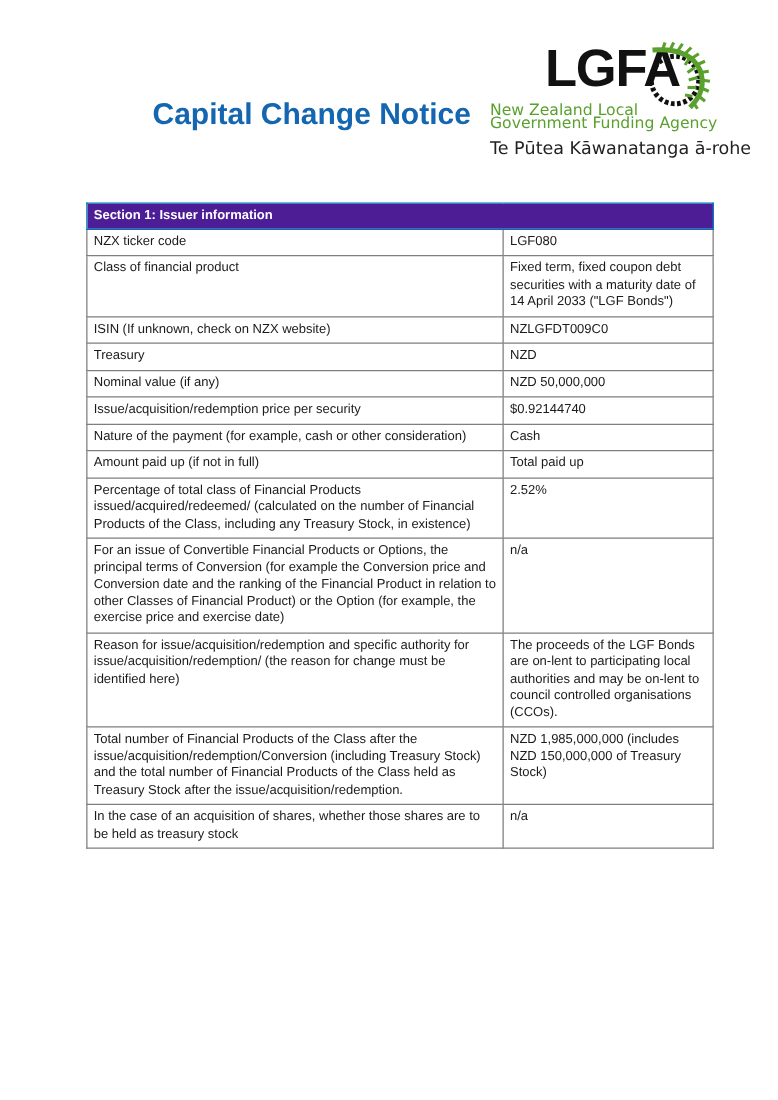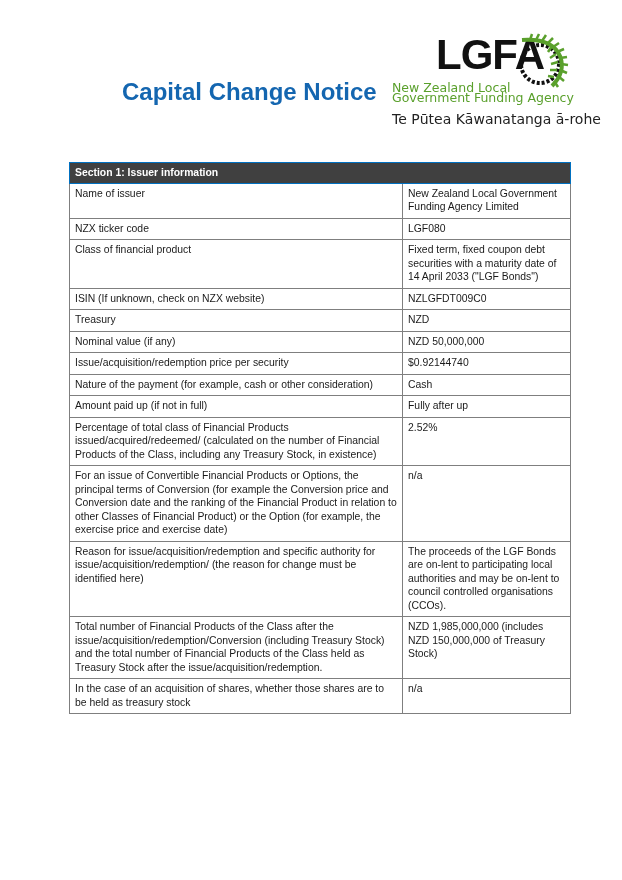--- a/index.html
+++ b/index.html
@@ -15,21 +15,21 @@
                        font-family: "DejaVu Sans", sans-serif; }
   .logo-l1 { top: 47px; text-align: center; }
   .logo-l2 { top: 57px; }
   .logo-l3 { position: absolute; left: 0; top: 77px; font-size: 14px; color: #222; white-space: nowrap;
              font-family: "DejaVu Sans", sans-serif; }
 
   table.notice { position: absolute; left: 69px; top: 162px; width: 502px; border-collapse: collapse;
                  font-size: 10.4px; line-height: 13.5px; }
   table.notice td { border: 1px solid #7f7f7f; padding: 3px 5px 4px 5px; vertical-align: top; }
   table.notice td.label { width: 322px; }
-  table.notice tr.section td { background: #404040; color: #ffffff; font-weight: bold; padding: 3px 5px 3px 5px; border-color: #0070c0; }
+  table.notice tr.section td { background: #4c1d95; color: #ffffff; font-weight: bold; padding: 3px 5px 3px 5px; border-color: #0070c0; }
 </style>
 </head>
 <body>
 
 <div class="title">Capital Change Notice</div>
 
 <div class="logo">
   <div class="logo-word">LGFA</div>
   <svg class="logo-fern" viewBox="0 0 60 60">
     <circle cx="28" cy="32" r="19" fill="none" stroke="#111" stroke-width="4" stroke-dasharray="3 2"></circle>
@@ -57,24 +57,20 @@
   <div class="logo-l2">Government Funding Agency</div>
   <div class="logo-l3">Te Pūtea Kāwanatanga ā-rohe</div>
 </div>
 
 <table class="notice">
   <tbody id="tbody">
       <tr class="section">
         <td colspan="2">Section 1: Issuer information</td>
       </tr>
       <tr>
-        <td class="label">Name of issuer</td>
-        <td class="value">New Zealand Local Government Funding Agency Limited</td>
-      </tr>
-      <tr>
         <td class="label">NZX ticker code</td>
         <td class="value">LGF080</td>
       </tr>
       <tr>
         <td class="label">Class of financial product</td>
         <td class="value">Fixed term, fixed coupon debt securities with a maturity date of 14 April 2033 ("LGF Bonds")</td>
       </tr>
       <tr>
         <td class="label">ISIN (If unknown, check on NZX website)</td>
         <td class="value">NZLGFDT009C0</td>
@@ -90,21 +86,21 @@
       <tr>
         <td class="label">Issue/acquisition/redemption price per security</td>
         <td class="value">$0.92144740</td>
       </tr>
       <tr>
         <td class="label">Nature of the payment (for example, cash or other consideration)</td>
         <td class="value">Cash</td>
       </tr>
       <tr>
         <td class="label">Amount paid up (if not in full)</td>
-        <td class="value">Fully after up</td>
+        <td class="value">Total paid up</td>
       </tr>
       <tr>
         <td class="label">Percentage of total class of Financial Products issued/acquired/redeemed/ (calculated on the number of Financial Products of the Class, including any Treasury Stock, in existence)</td>
         <td class="value">2.52%</td>
       </tr>
       <tr>
         <td class="label">For an issue of Convertible Financial Products or Options, the principal terms of Conversion (for example the Conversion price and Conversion date and the ranking of the Financial Product in relation to other Classes of Financial Product) or the Option (for example, the exercise price and exercise date)</td>
         <td class="value">n/a</td>
       </tr>
       <tr>

